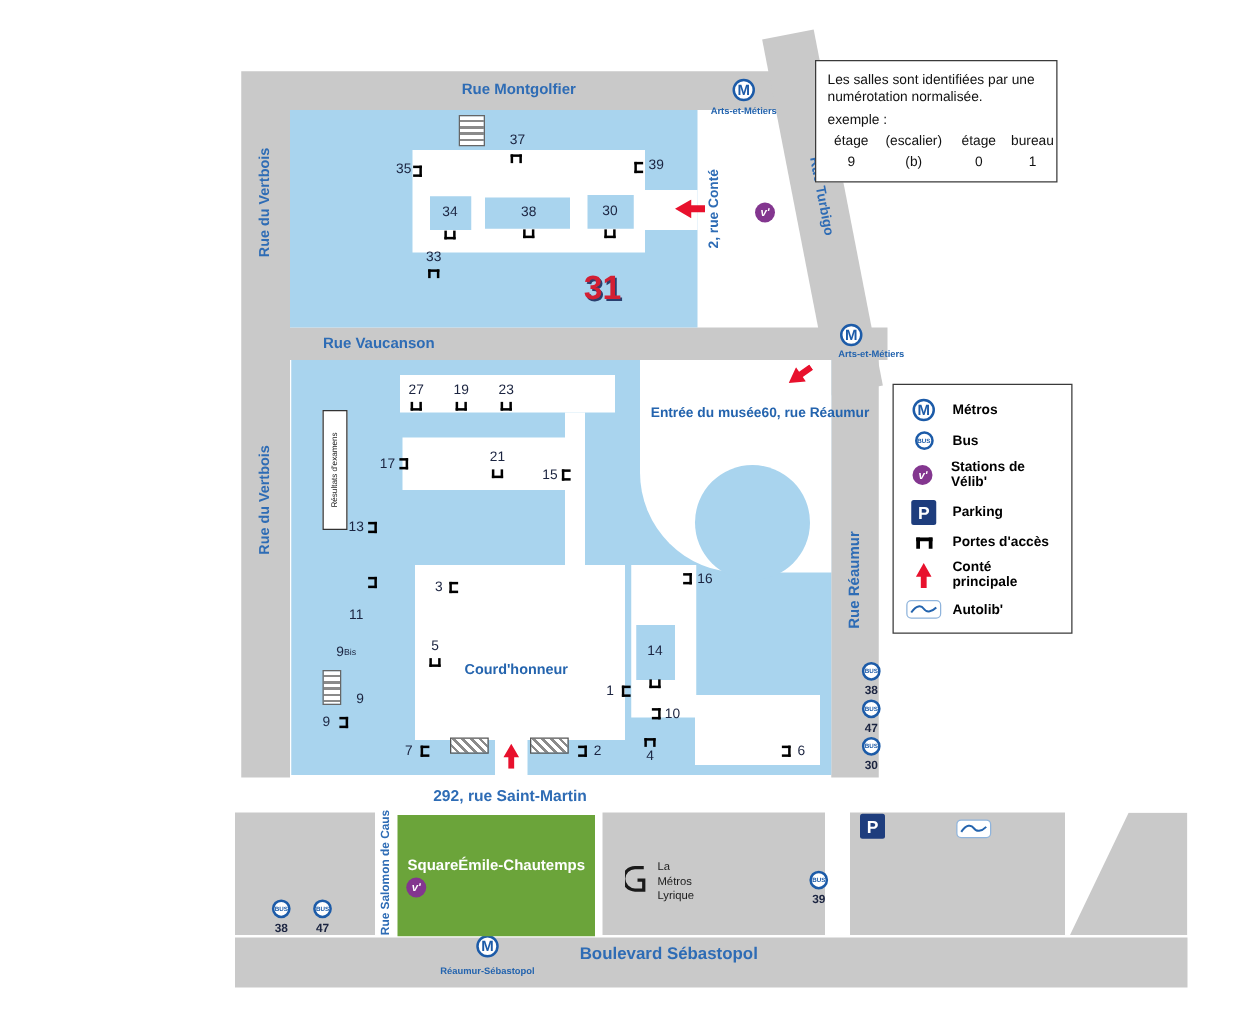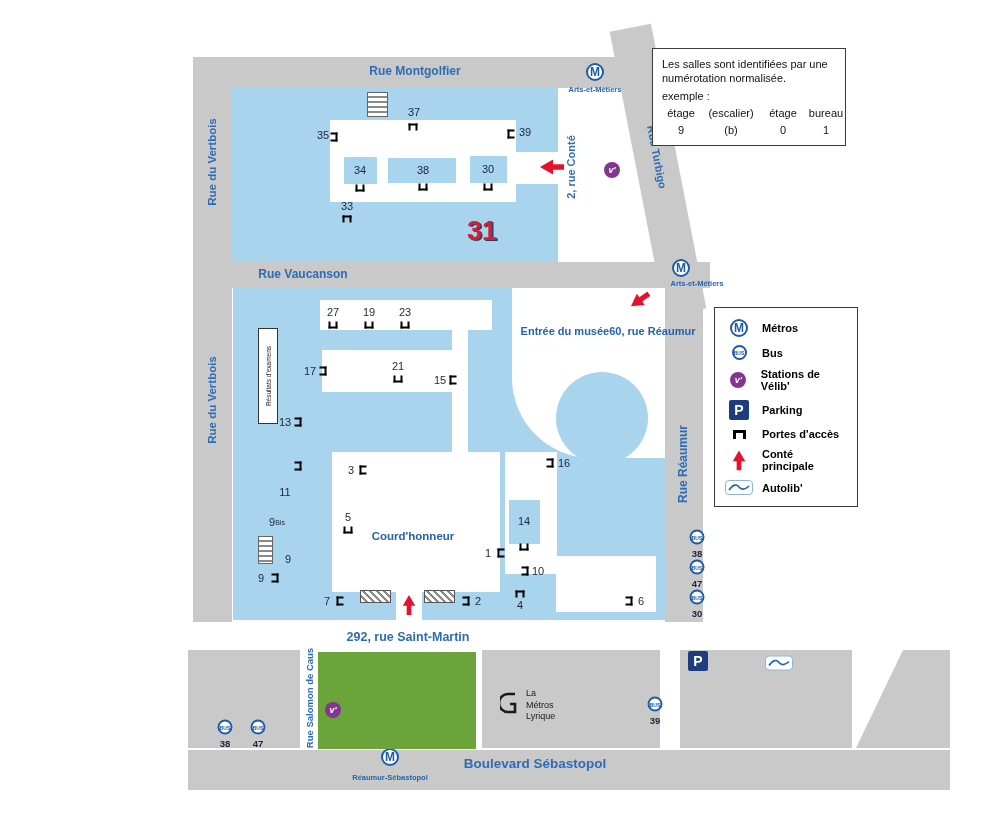--- a/index.html
+++ b/index.html
@@ -201,20 +201,24 @@
   <span class="pin" style="left:697px;top:567px">
       <span class="bus-ico">BUS</span>
     </span>
   <span class="pin busnum" style="left:697px;top:583px">47</span>
   <span class="pin" style="left:697px;top:597px">
       <span class="bus-ico">BUS</span>
     </span>
   <span class="pin busnum" style="left:697px;top:613px">30</span>
 
   <div style="position:absolute;left:318px;top:652px;width:158px;height:97px;background:#6ba43a"></div>
+  <span class="pin col" style="left:397px;top:693px;color:#fff;font-weight:bold;font-size:12px;line-height:1.8">
+    <span>Square</span>
+      <span>Émile-Chautemps</span>
+  </span>
   <span class="pin" style="left:333px;top:710px">
       <span class="v-ico">v'</span>
     </span>
 
   <span class="pin" style="left:510px;top:703px">
     <svg width="20" height="24" viewBox="0 0 20 24">
         <path d="M15 3 H8 A8 8 0 0 0 8 21 H15 V13 H10" fill="none" stroke="#1a1a1a" stroke-width="2.6"></path>
       </svg>
   </span>
   <div style="position:absolute;left:526px;top:688px;font-size:9px;color:#1a1a1a;line-height:1.3">

